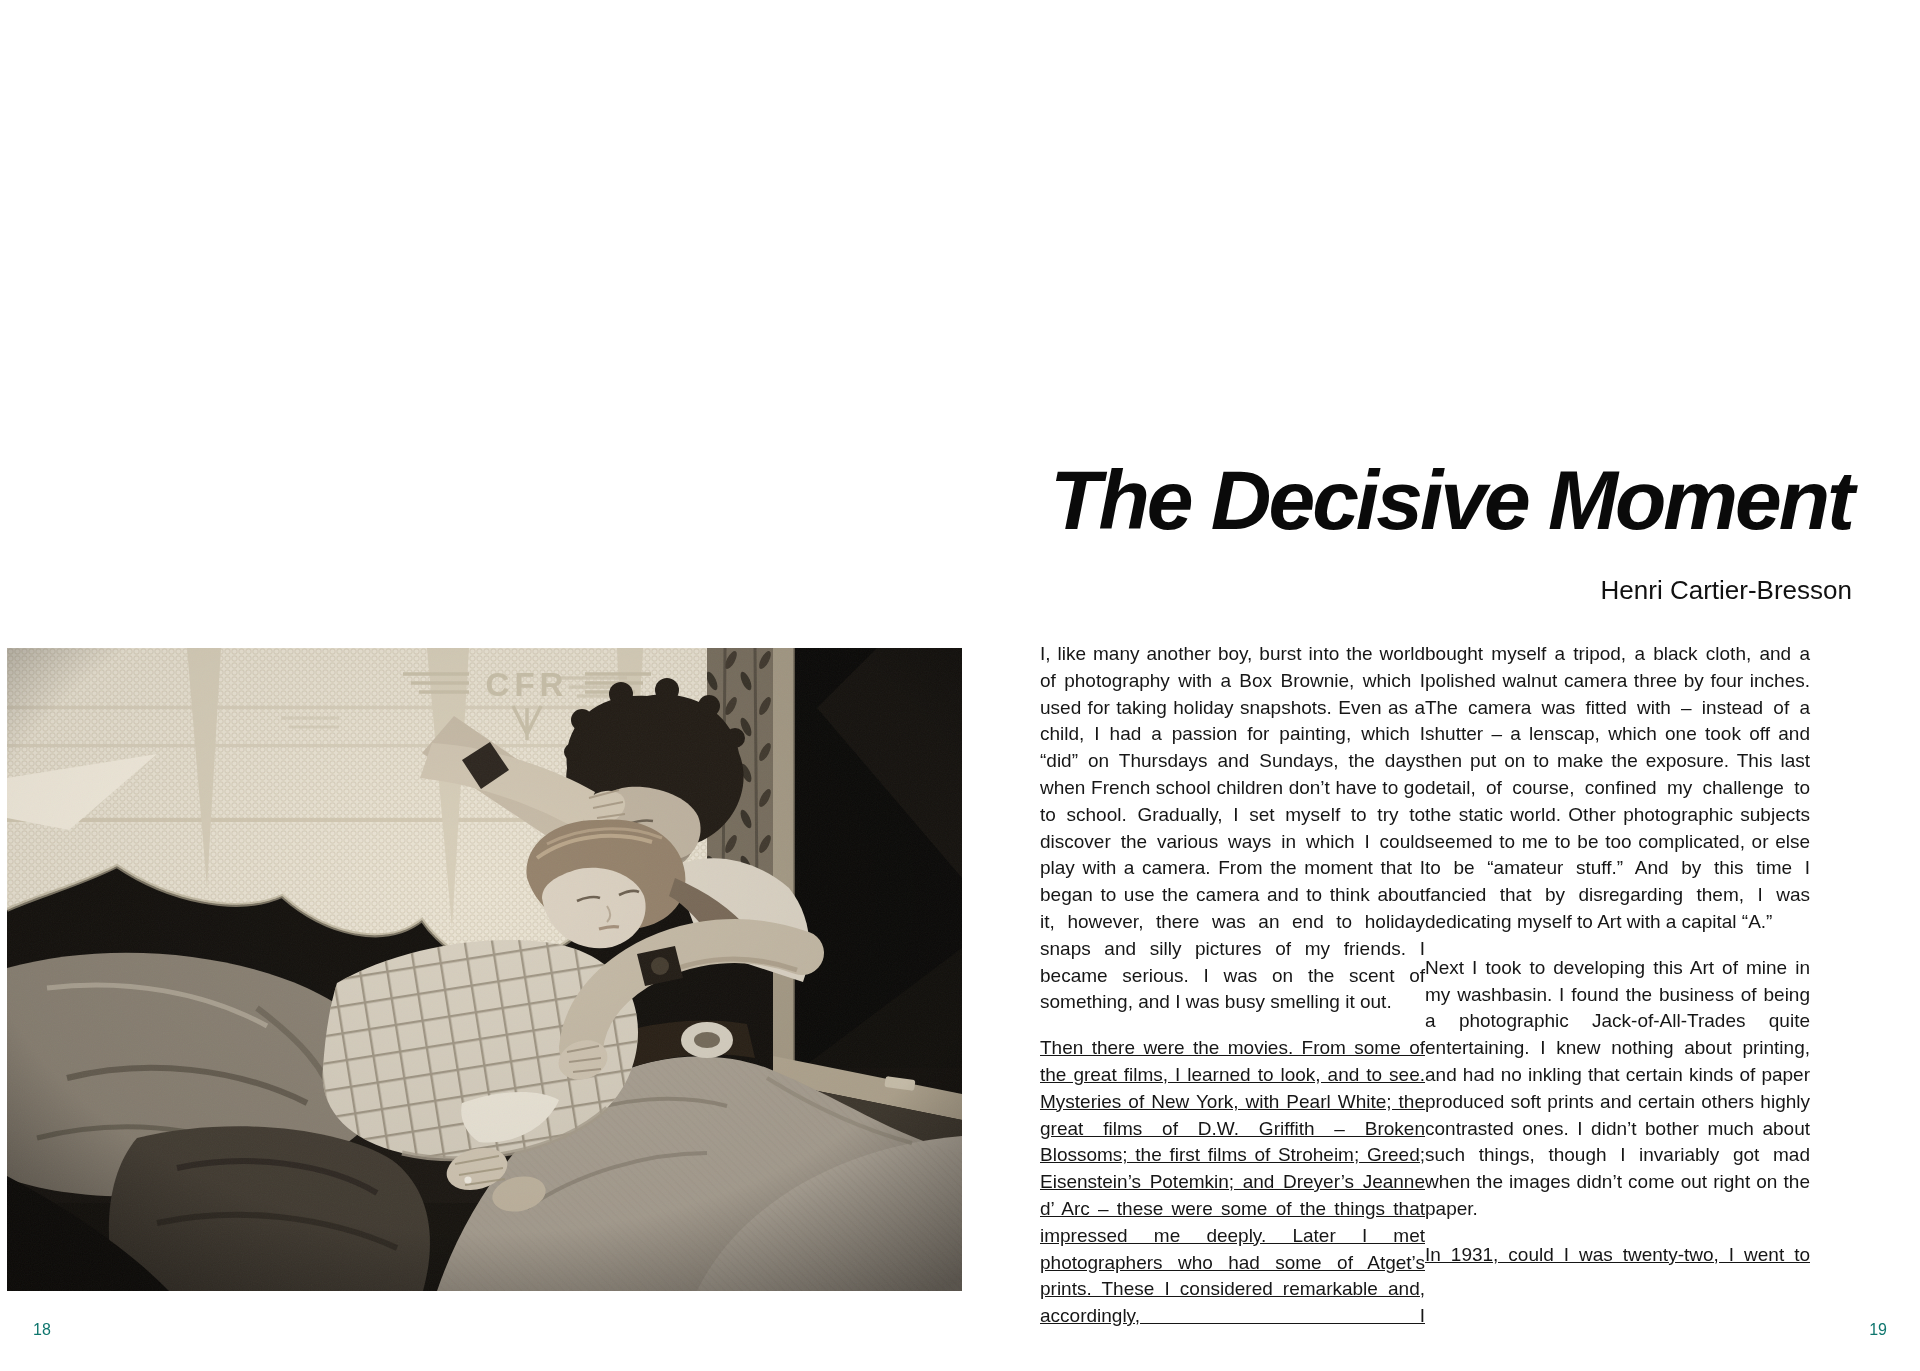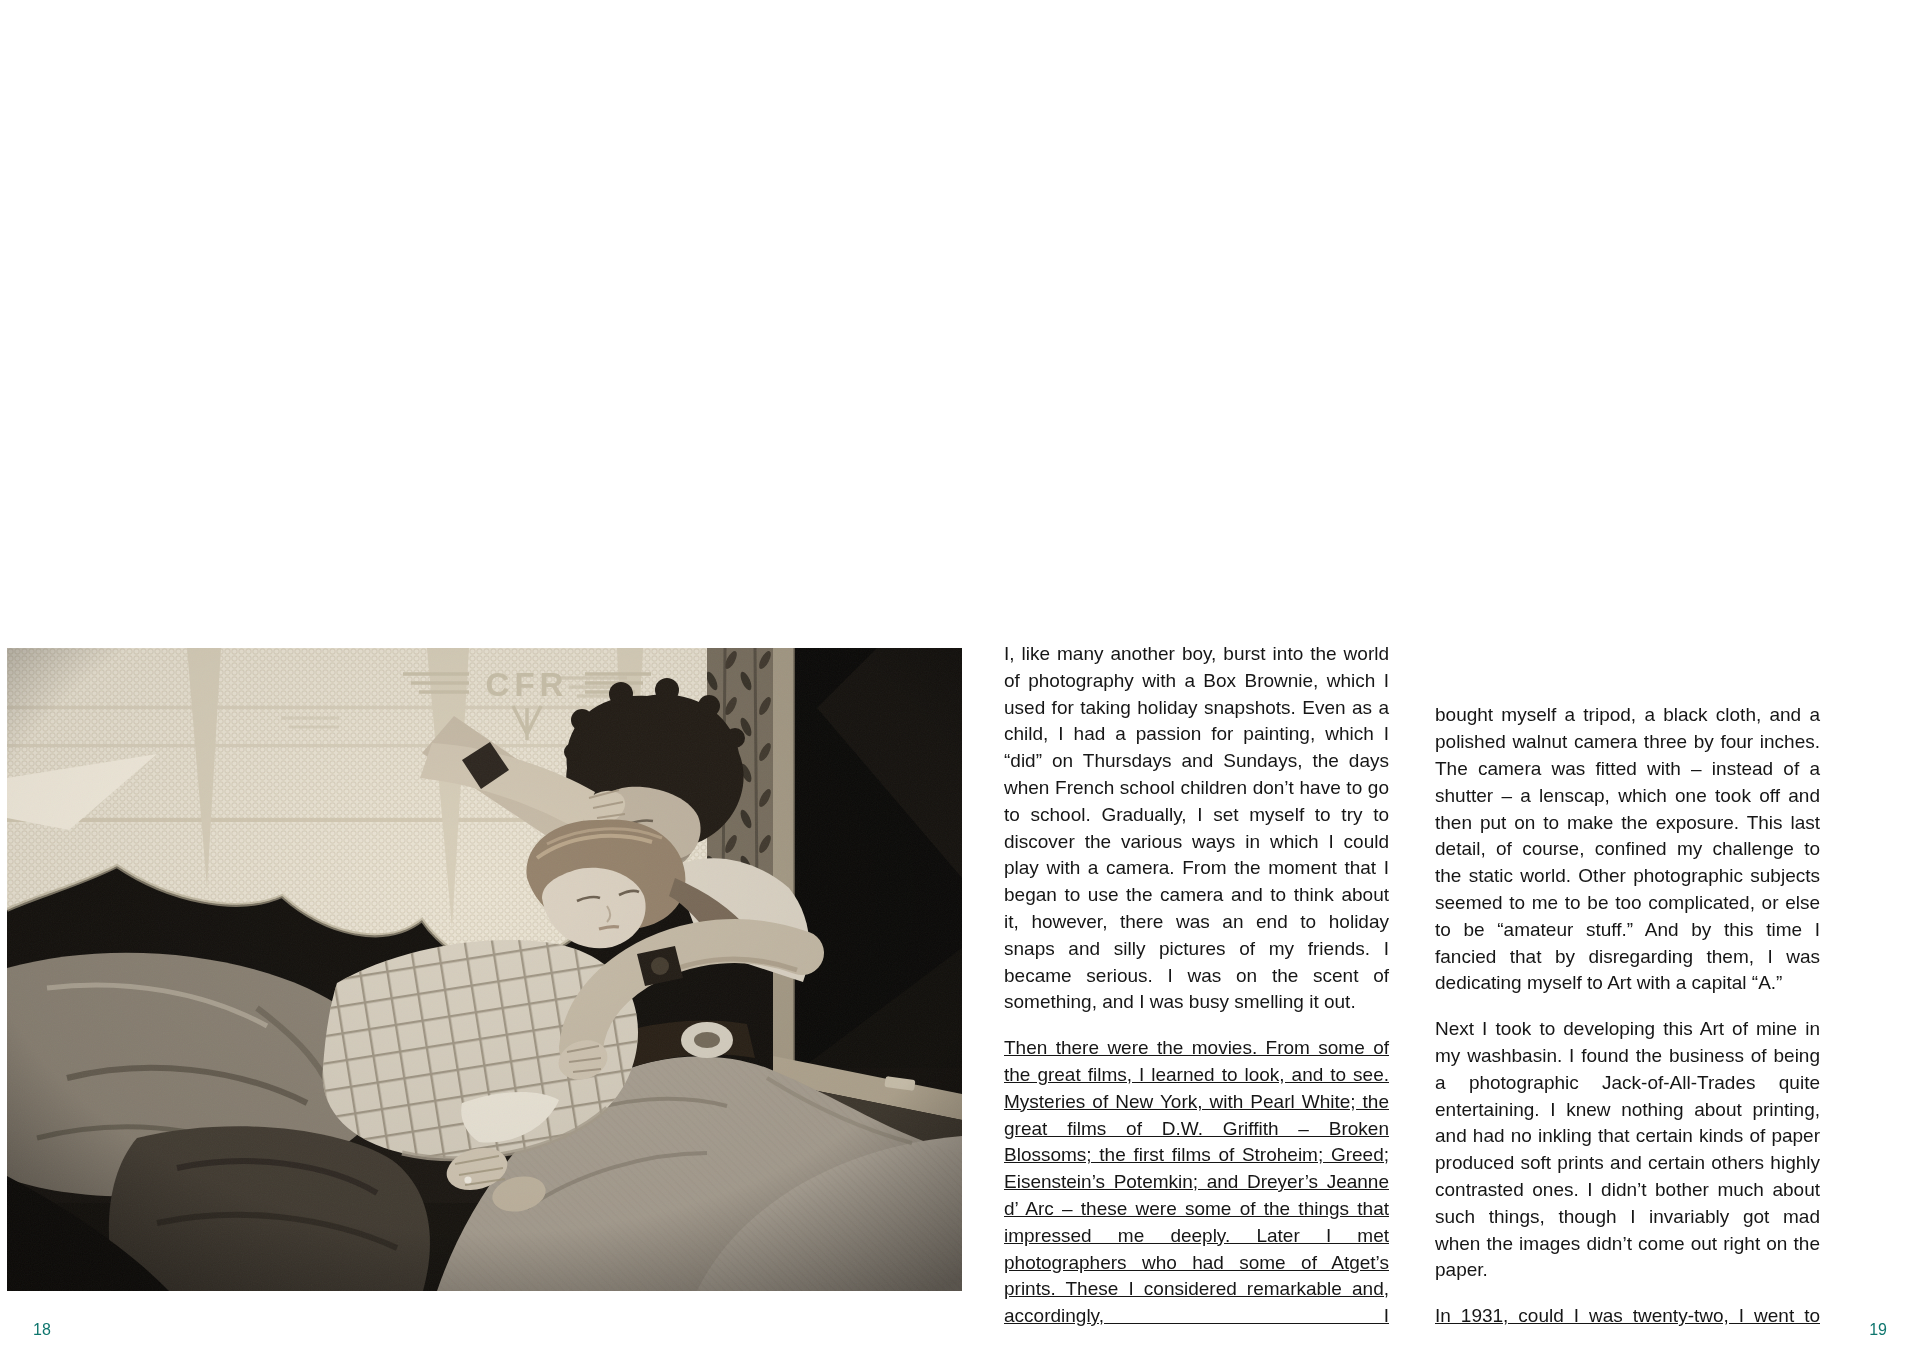--- a/index.html
+++ b/index.html
@@ -15,21 +15,21 @@
   .page-num.left{left:33px;}
   .page-num.right{right:33px;text-align:left;}
 
   
   .article-title{position:absolute;left:1000px;top:452px;width:852px;
     text-align:right;font-size:84px;line-height:96px;font-weight:bold;font-style:italic;
     letter-spacing:-3px;color:#0a0a0a;white-space:nowrap;}
   .article-author{position:absolute;left:1036px;top:574px;width:816px;
     text-align:right;font-size:26px;line-height:32px;color:#111;}
 
-  .columns{position:absolute;left:1004px;top:641px;width:816px;display:flex;gap:46px;align-items:flex-end;}
+  .columns{position:absolute;left:1040px;top:641px;width:816px;display:flex;}
   .col{width:385px;font-size:19px;line-height:26.8px;text-align:justify;color:#161616;}
   .col p{margin:0 0 19px 0;}
   .col p.cont{text-align-last:justify;text-decoration:underline;}
 </style>
 </head>
 <body>
 
 <div class="spread">
 
   <figure class="photo-figure" style="margin:0;">
@@ -213,21 +213,23 @@
         <circle cx="461" cy="532" r="3.6" fill="#f4efe4"></circle>
       </g>
 
       <rect x="0" y="0" width="955" height="643" fill="url(#vig)"></rect>
       <rect x="0" y="0" width="955" height="643" filter="url(#grain)" opacity="0.05"></rect>
     </svg>
   </figure>
 
   <div class="page-num left">18</div>
 
-
+  <h1 class="article-title" style="margin:0;">The Decisive Moment</h1>
+
+  <div class="article-author">Henri Cartier-Bresson</div>
 
   <div class="columns">
     <div class="col">
       <p>I, like many another boy, burst into the world of photography with a Box Brownie, which I used for taking holiday snapshots. Even as a child, I had a passion for painting, which I “did” on Thursdays and Sundays, the days when French school children don’t have to go to school. Gradually, I set myself to try to discover the various ways in which I could play with a camera. From the moment that I began to use the camera and to think about it, however, there was an end to holiday snaps and silly pictures of my friends. I became serious. I was on the scent of something, and I was busy smelling it out.</p>
       <p class="cont">Then there were the movies. From some of the great films, I learned to look, and to see. Mysteries of New York, with Pearl White; the great films of D.W. Griffith – Broken Blossoms; the first films of Stroheim; Greed; Eisenstein’s Potemkin; and Dreyer’s Jeanne d’ Arc – these were some of the things that impressed me deeply. Later I met photographers who had some of Atget’s prints. These I considered remarkable and, accordingly, I</p>
     </div>
     <div class="col">
       <p>bought myself a tripod, a black cloth, and a polished walnut camera three by four inches. The camera was fitted with – instead of a shutter – a lenscap, which one took off and then put on to make the exposure. This last detail, of course, confined my challenge to the static world. Other photographic subjects seemed to me to be too complicated, or else to be “amateur stuff.” And by this time I fancied that by disregarding them, I was dedicating myself to Art with a capital “A.”</p>
       <p>Next I took to developing this Art of mine in my washbasin. I found the business of being a photographic Jack-of-All-Trades quite entertaining. I knew nothing about printing, and had no inkling that certain kinds of paper produced soft prints and certain others highly contrasted ones. I didn’t bother much about such things, though I invariably got mad when the images didn’t come out right on the paper.</p>
       <p class="cont">In 1931, could I was twenty-two, I went to</p>

